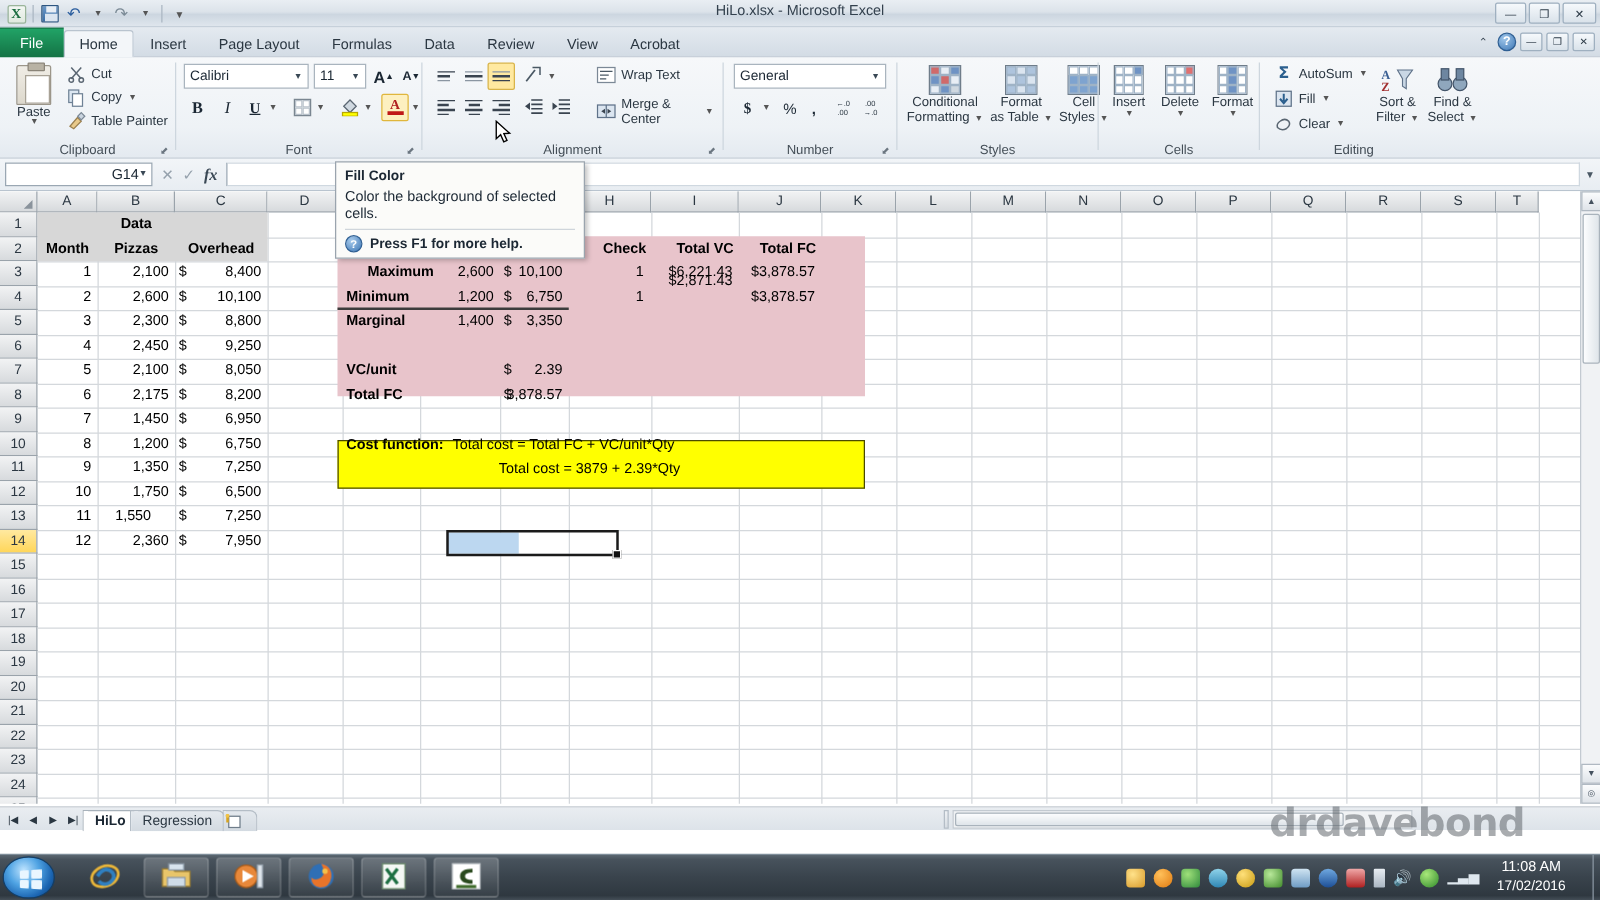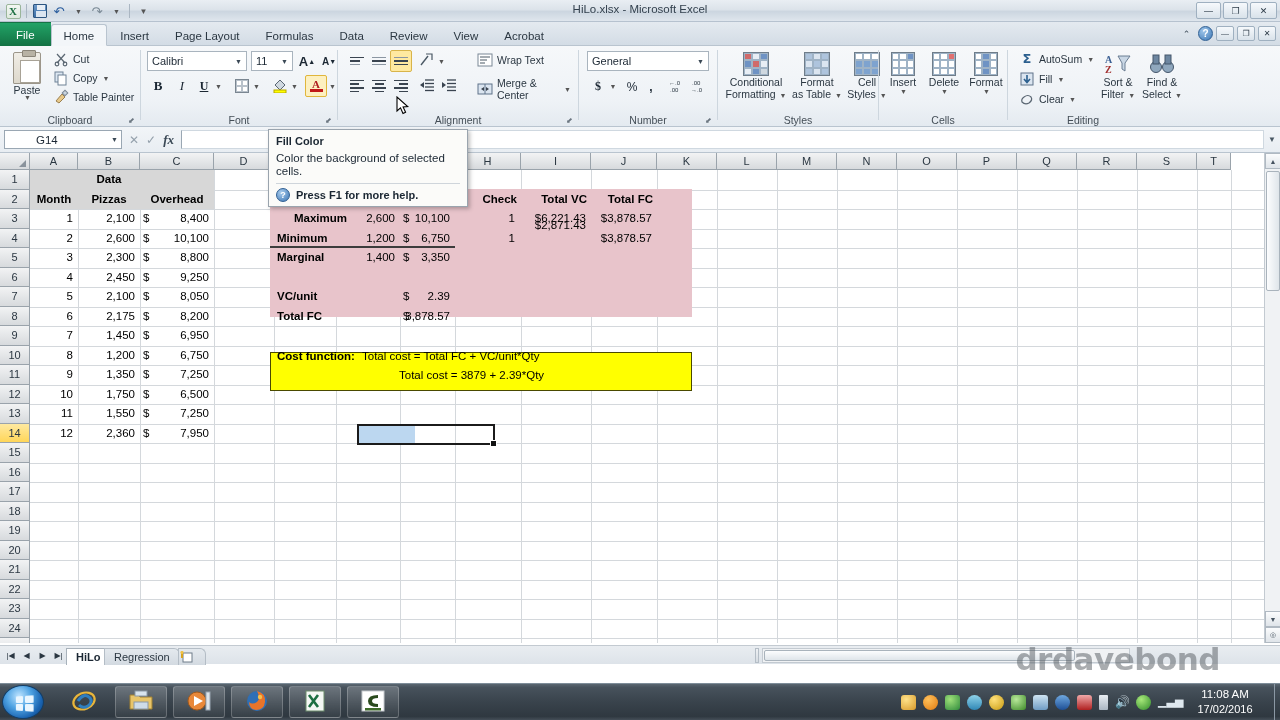--- a/index.html
+++ b/index.html
@@ -144,21 +144,21 @@
   
   .fbar {
     position:absolute; left:0; top:127px; width:1280px; height:26px;
     background:linear-gradient(to bottom,#f2f5f8,#e8edf2);
     border-bottom:1px solid #b9c4cf; display:flex; align-items:center;
   }
   .namebox {
     margin-left:4px; width:118px; height:19px; background:#fff; border:1px solid #9aa7b3;
     display:flex;align-items:center; font-size:11.5px; color:#1b2733;
   }
-  .namebox .nv{flex:1;text-align:left;margin-left:31px;}
+  .namebox .nv{flex:1;text-align:right;}
   .namebox .nd{font-size:7px;color:#3a4855;padding-right:3px;cursor:pointer;}
   .fbar-btns { display:flex; align-items:center; gap:7px; padding:0 7px; color:#95a1ac; font-size:12px; }
   .fx { font-family:"Liberation Serif",serif; font-style:italic; font-weight:bold; color:#3a4855; font-size:13px; }
   .finput { flex:1; height:19px; background:#fff; border:1px solid #cfd8e0; border-left:1px solid #9aa7b3; }
   .fbar-exp { width:16px; text-align:center; color:#4a5864; font-size:8px; cursor:pointer; }
 
   
   .gridwrap { position:absolute; left:0; top:153px; width:1280px; height:490px; background:#fff; overflow:hidden; }
   .colhdr { position:absolute; left:0; top:0; height:17px; display:flex; }
   .corner {
@@ -902,21 +902,21 @@
         <div class="cell" style="left: 48px; top: 39px; width: 57px; height: 19.5px; text-align: right;">2,100</div>
         <div class="cell" style="left: 48px; top: 58.5px; width: 57px; height: 19.5px; text-align: right;">2,600</div>
         <div class="cell" style="left: 48px; top: 78px; width: 57px; height: 19.5px; text-align: right;">2,300</div>
         <div class="cell" style="left: 48px; top: 97.5px; width: 57px; height: 19.5px; text-align: right;">2,450</div>
         <div class="cell" style="left: 48px; top: 117px; width: 57px; height: 19.5px; text-align: right;">2,100</div>
         <div class="cell" style="left: 48px; top: 136.5px; width: 57px; height: 19.5px; text-align: right;">2,175</div>
         <div class="cell" style="left: 48px; top: 156px; width: 57px; height: 19.5px; text-align: right;">1,450</div>
         <div class="cell" style="left: 48px; top: 175.5px; width: 57px; height: 19.5px; text-align: right;">1,200</div>
         <div class="cell" style="left: 48px; top: 195px; width: 57px; height: 19.5px; text-align: right;">1,350</div>
         <div class="cell" style="left: 48px; top: 214.5px; width: 57px; height: 19.5px; text-align: right;">1,750</div>
-        <div class="cell" style="left: 48px; top: 234px; width: 57px; height: 19.5px; text-align: right;">1,550</div>
+        <div class="cell" style="left: 48px; top: 234px; width: 57px; height: 19.5px; text-align: center;">1,550</div>
         <div class="cell" style="left: 48px; top: 253.5px; width: 57px; height: 19.5px; text-align: right;">2,360</div>
         <div class="cell" style="left: 113px; top: 39px; width: 10px; height: 19.5px;">$</div>
         <div class="cell" style="left: 110px; top: 39px; width: 69px; height: 19.5px; text-align: right;">8,400</div>
         <div class="cell" style="left: 113px; top: 58.5px; width: 10px; height: 19.5px;">$</div>
         <div class="cell" style="left: 110px; top: 58.5px; width: 69px; height: 19.5px; text-align: right;">10,100</div>
         <div class="cell" style="left: 113px; top: 78px; width: 10px; height: 19.5px;">$</div>
         <div class="cell" style="left: 110px; top: 78px; width: 69px; height: 19.5px; text-align: right;">8,800</div>
         <div class="cell" style="left: 113px; top: 97.5px; width: 10px; height: 19.5px;">$</div>
         <div class="cell" style="left: 110px; top: 97.5px; width: 69px; height: 19.5px; text-align: right;">9,250</div>
         <div class="cell" style="left: 113px; top: 117px; width: 10px; height: 19.5px;">$</div>

